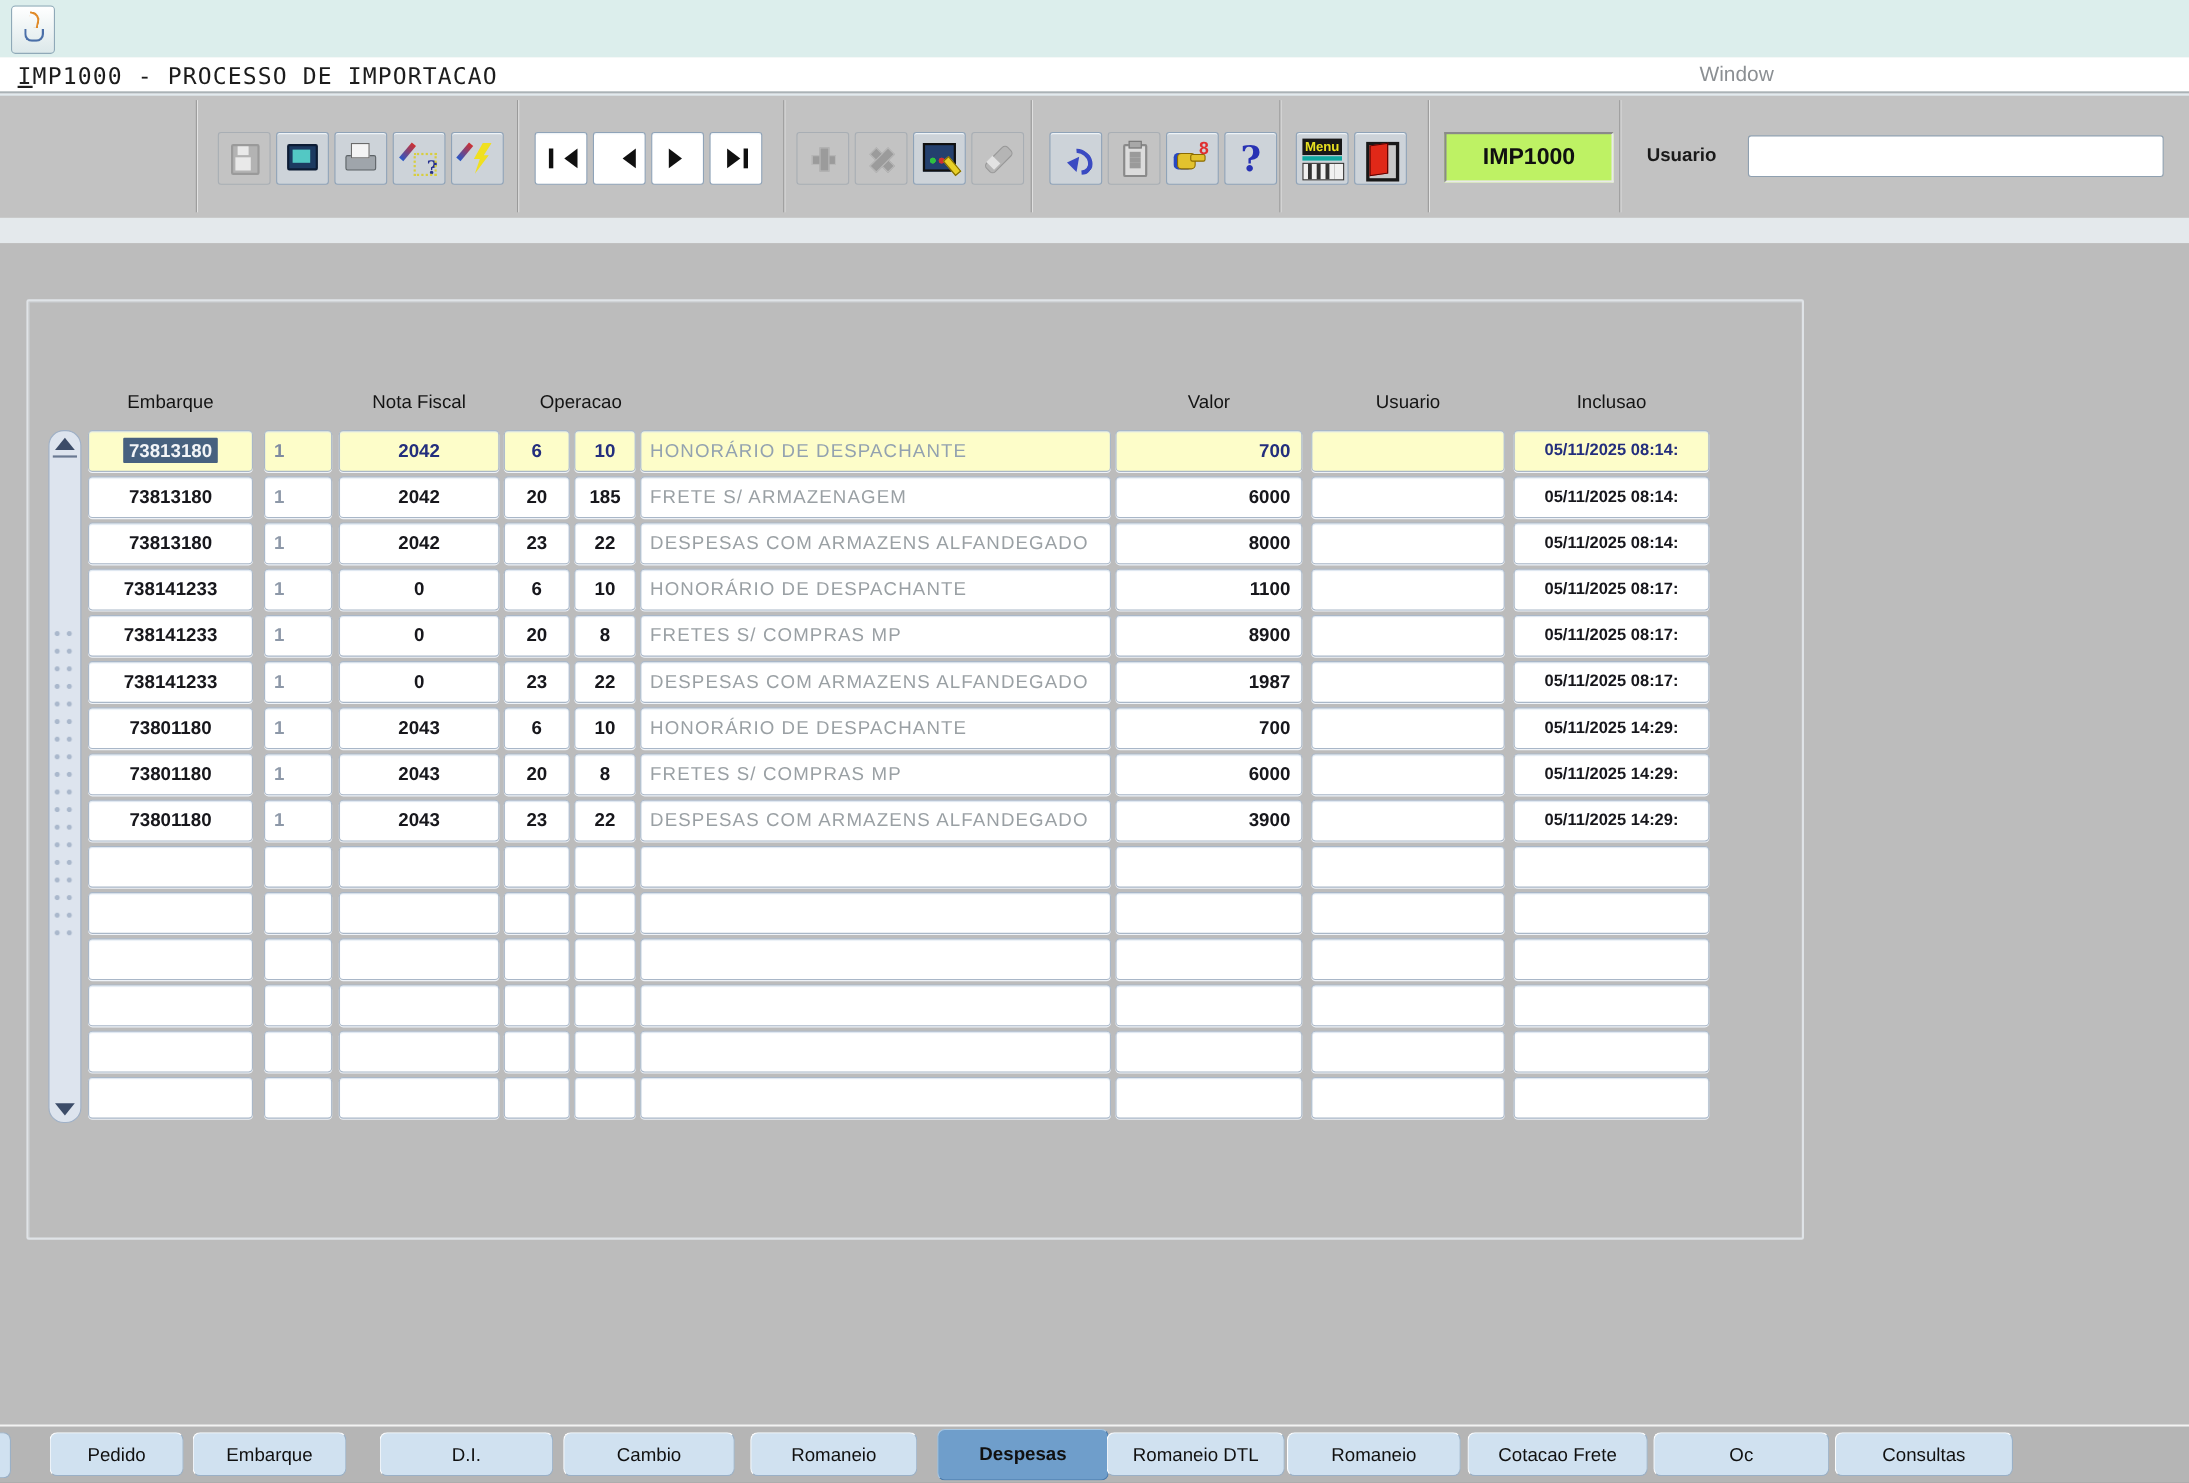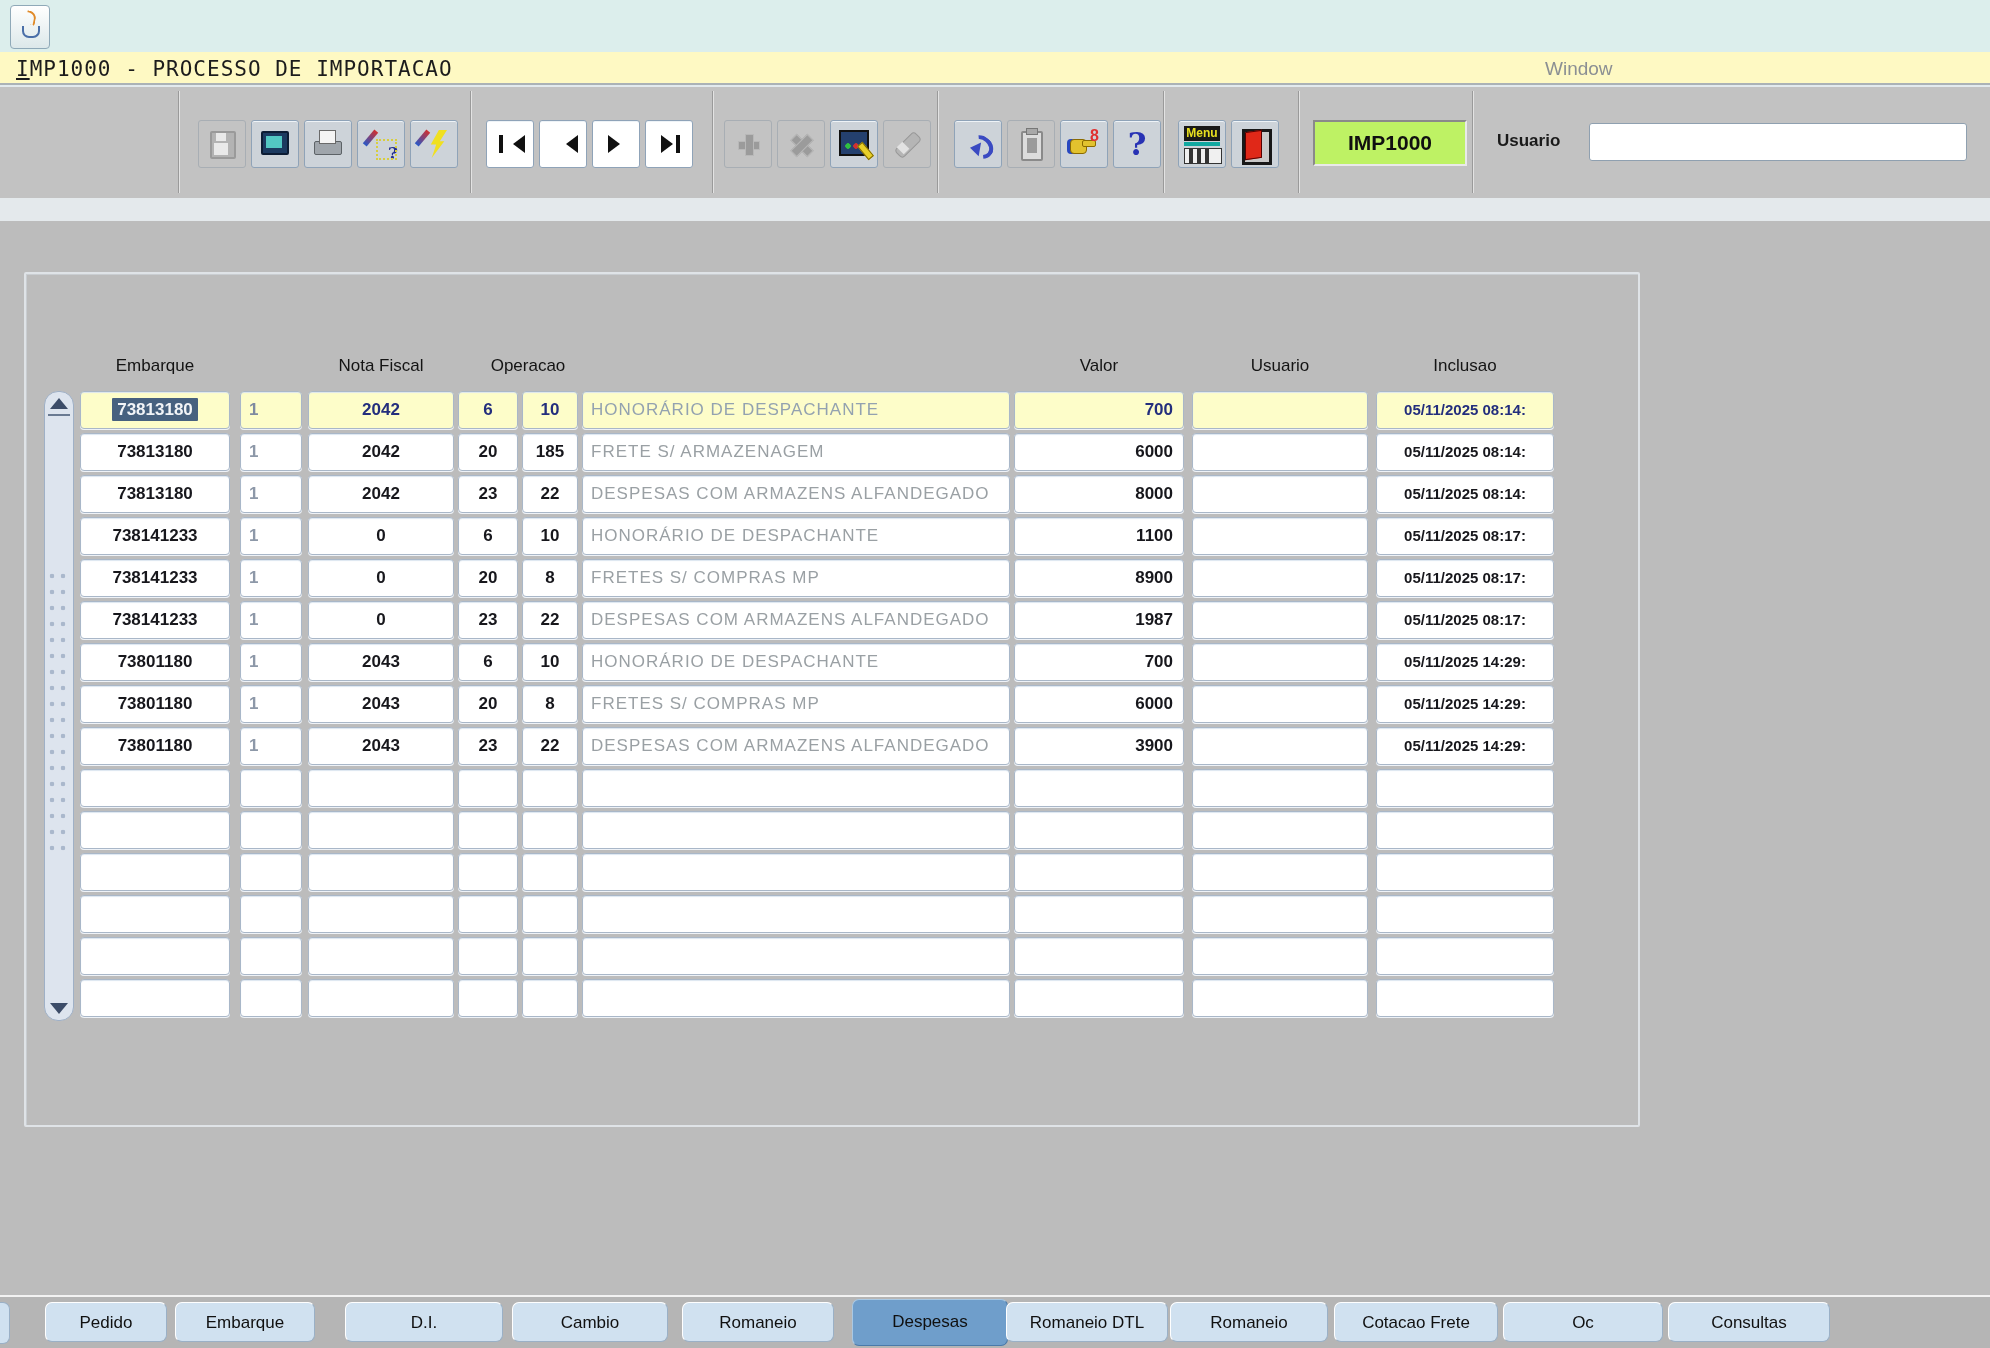--- a/index.html
+++ b/index.html
@@ -7,21 +7,21 @@
        font-family:"Liberation Sans",sans-serif;background:#bcbcbc;}
 
   
   .titlebar{position:absolute;left:0;top:0;width:1990px;height:52px;background:#dceeec;border-bottom:1px solid #c2d4d2;}
   .java-btn{position:absolute;left:10px;top:5px;width:38px;height:42px;background:linear-gradient(#ffffff,#dce8ea);
             border:1px solid #8fa9b8;border-radius:4px;}
   .java-btn .cup{position:absolute;left:11px;top:20px;width:14px;height:10px;border:2px solid #4a6fa8;border-top:none;border-radius:0 0 7px 7px;}
   .java-btn .steam{position:absolute;left:15px;top:5px;width:8px;height:12px;border:2px solid #e08a28;border-left:none;border-bottom:none;border-radius:0 8px 0 8px;transform:rotate(12deg);}
 
   
-  .menubar{position:absolute;left:0;top:52px;width:1990px;height:31px;background:#fef9c3;border-bottom:2px solid #aab2b6;}
+  .menubar{position:absolute;left:0;top:52px;width:1990px;height:31px;background:#ffffff;border-bottom:2px solid #aab2b6;}
   .menubar .form-title{position:absolute;left:16px;top:5px;font-family:"DejaVu Sans Mono",monospace;font-size:21px;color:#1c1c1c;letter-spacing:1px;}
   .menubar .form-title .mn{text-decoration:underline;}
   .menubar .window-menu{position:absolute;left:1545px;top:6px;font-size:19px;color:#8b8f93;}
 
   
   .toolbar{position:absolute;left:0;top:85px;width:1990px;height:112px;background:#c2c2c2;border-top:2px solid #e2eaee;border-bottom:1px solid #8e8e8e;}
   .tsep{position:absolute;top:4px;height:102px;width:1px;background:#9a9a9a;box-shadow:1px 0 0 #e3e3e3;}
   .tgroup{position:absolute;top:33px;display:flex;gap:5px;}
   .tbtn{width:46px;height:46px;background:#cdd3d9;border:1px solid #8fa3b8;border-radius:3px;
         box-shadow:inset 0 1px 0 #eef3f7;display:flex;align-items:center;justify-content:center;position:relative;cursor:pointer;}
@@ -132,21 +132,21 @@
   .gcell.date{text-align:center;font-weight:bold;font-size:15px;letter-spacing:0;}
   .grow.current .gcell.num,.grow.current .gcell.valor,.grow.current .gcell.date{color:#232e7d;}
   .grow.current .gcell.seq{color:#7e8aa0;}
   .sel-text{background:#47617f;color:#f2f4f7;padding:2px 5px;border-radius:1px;}
 
   
   .tab-topline{position:absolute;left:0;top:1295px;width:1990px;height:2px;background:#f2f2f2;}
   .tabbar{position:absolute;left:0;top:1297px;width:1990px;height:51px;background:#b5b5b5;}
   .tab{position:absolute;top:5px;height:40px;background:#d0e1f0;border:1px solid #9ab0c6;border-top-color:#ffffff;border-left-color:#ffffff;
        border-radius:7px;font-size:17px;color:#101010;text-align:center;line-height:40px;cursor:pointer;box-sizing:border-box;}
-  .tab.active{top:2px;height:47px;background:#6f9ecb;font-weight:normal;line-height:44px;border-color:#4a7aaa;border-top-color:#a8c8e4;border-left-color:#a8c8e4;}
+  .tab.active{top:2px;height:47px;background:#6f9ecb;font-weight:bold;line-height:44px;border-color:#4a7aaa;border-top-color:#a8c8e4;border-left-color:#a8c8e4;}
   .tab-frag{position:absolute;left:0;top:5px;width:9px;height:40px;background:#d0e1f0;border:1px solid #9ab0c6;border-left:none;border-radius:0 7px 7px 0;}
 </style>
 </head>
 <body>
 
 <div id="app">
 
   <div class="titlebar">
     <div class="java-btn">
       <span class="steam"></span>

